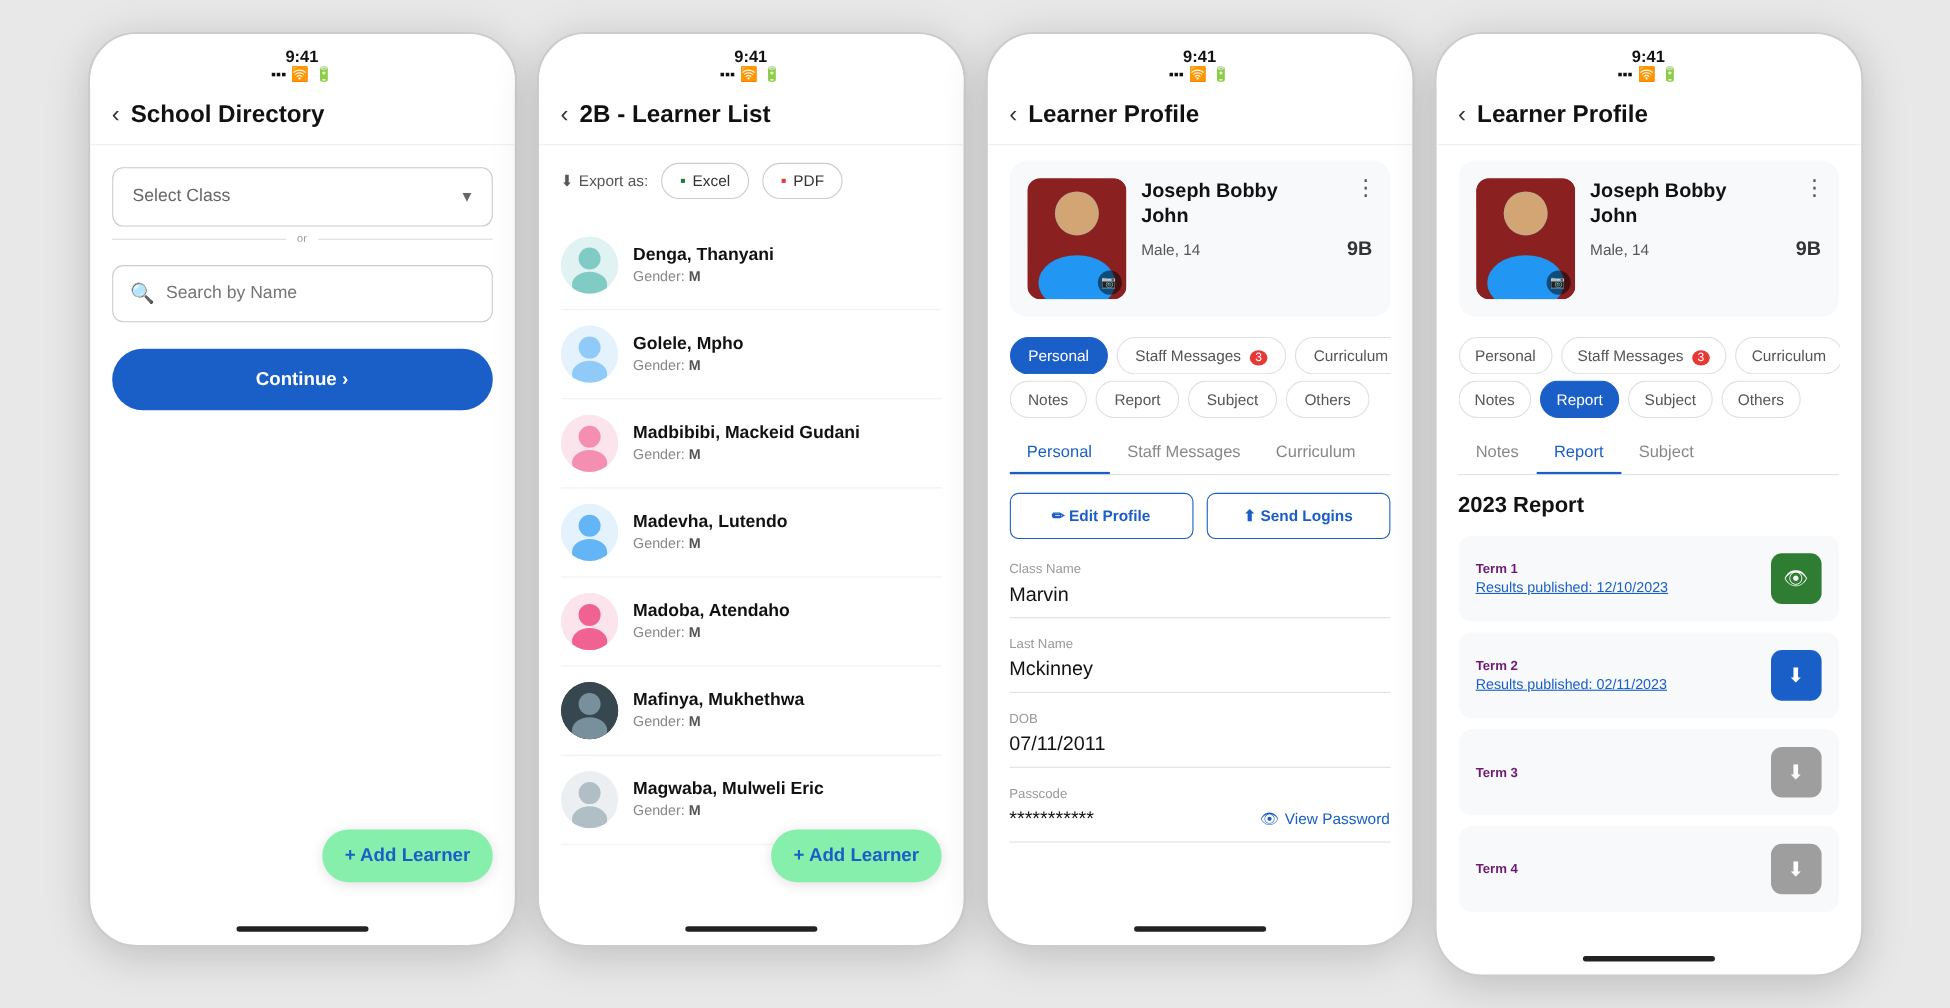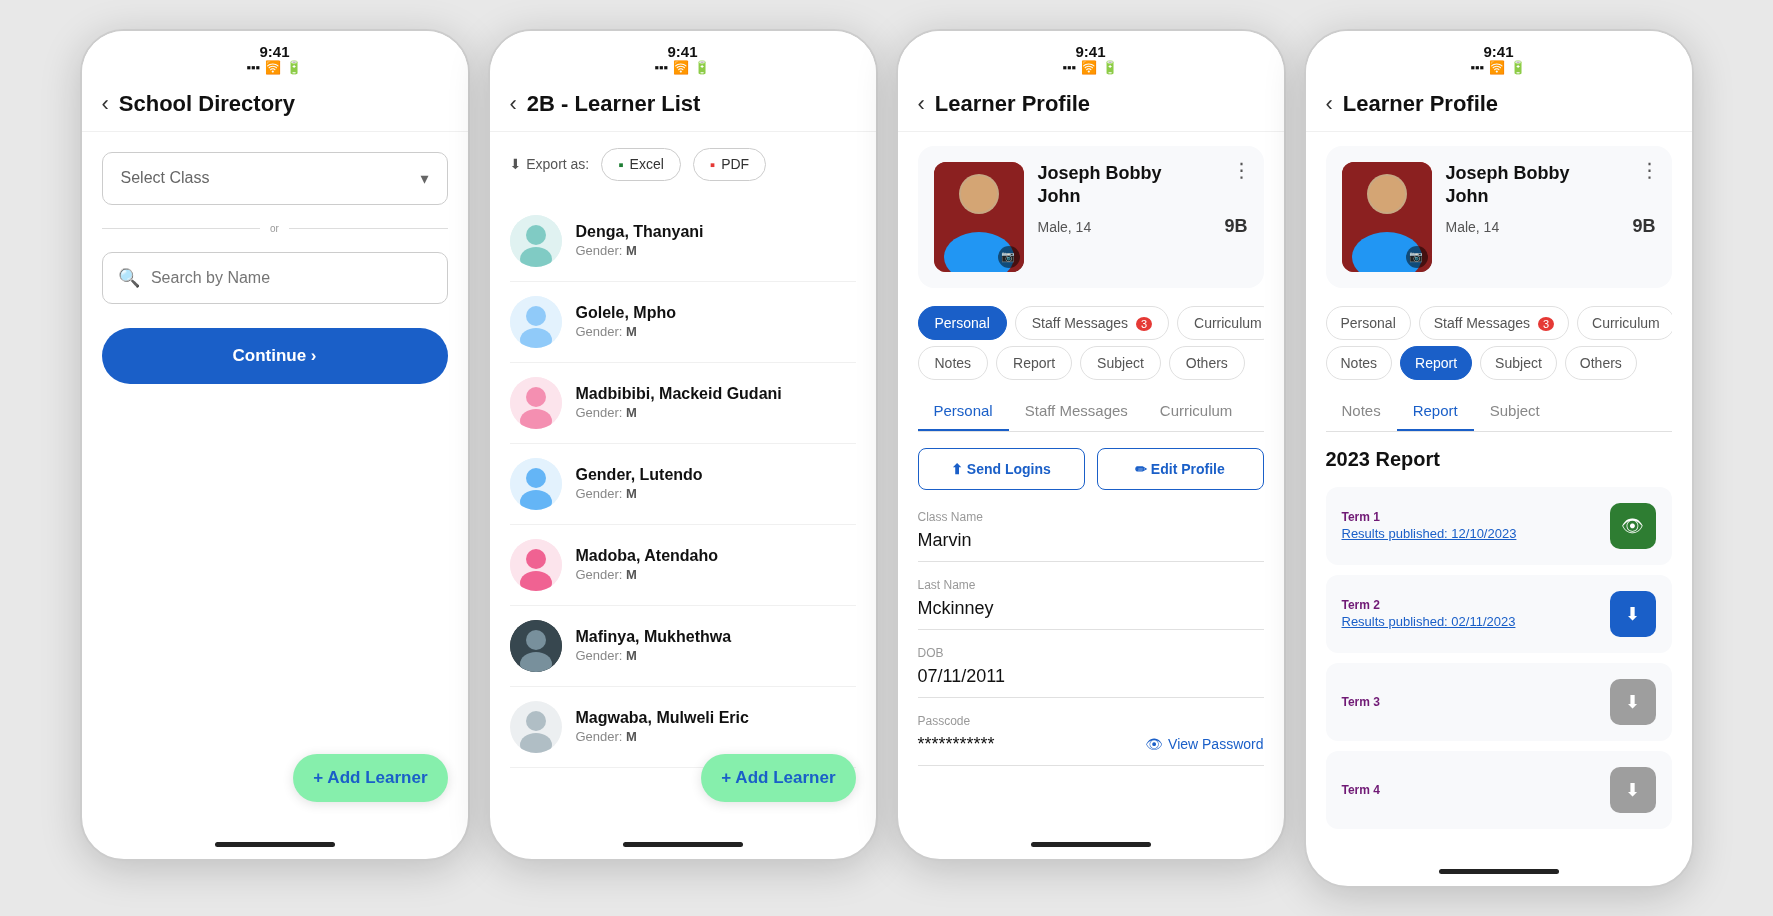--- a/index.html
+++ b/index.html
@@ -75,21 +75,21 @@
 
     
     .select-class-dropdown {
       border: 1px solid #ccc;
       border-radius: 10px;
       padding: 16px 18px;
       display: flex;
       justify-content: space-between;
       align-items: center;
       cursor: pointer;
-      margin-bottom: 18px;
+      margin-bottom: 6px;
     }
     .select-class-dropdown span {
       color: #666;
       font-size: 16px;
     }
     .divider-or {
       display: flex;
       align-items: center;
       gap: 10px;
       margin-bottom: 18px;
@@ -570,21 +570,21 @@
       </div>
       <div class="learner-item">
         <div class="avatar-circle avatar-blue">
           <svg class="svg-avatar" viewBox="0 0 52 52">
               <circle cx="26" cy="26" r="26" fill="#e3f2fd"></circle>
               <circle cx="26" cy="20" r="10" fill="#64b5f6"></circle>
               <ellipse cx="26" cy="44" rx="16" ry="12" fill="#64b5f6"></ellipse>
             </svg>
         </div>
         <div>
-          <div class="learner-name">Gender, Lutendo</div>
+          <div class="learner-name">Madevha, Lutendo</div>
           <div class="learner-gender">Gender: <strong>M</strong></div>
         </div>
       </div>
       <div class="learner-item">
         <div class="avatar-circle avatar-pink">
           <svg class="svg-avatar" viewBox="0 0 52 52">
               <circle cx="26" cy="26" r="26" fill="#fce4ec"></circle>
               <circle cx="26" cy="20" r="10" fill="#f06292"></circle>
               <ellipse cx="26" cy="44" rx="16" ry="12" fill="#f06292"></ellipse>
             </svg>
@@ -678,22 +678,22 @@
         <div class="tab-pill">Others</div>
       </div>
 
       <div class="tabs-underline" style="margin-top:12px;">
         <div class="tab-ul active">Personal</div>
         <div class="tab-ul">Staff Messages</div>
         <div class="tab-ul">Curriculum</div>
       </div>
 
       <div class="action-btns">
+        <button class="action-btn">✏ Edit Profile</button>
         <button class="action-btn">⬆ Send Logins</button>
-        <button class="action-btn">✏ Edit Profile</button>
       </div>
 
       <div class="form-field">
         <div class="form-label">Class Name</div>
         <div class="form-value">Marvin</div>
       </div>
       <div class="form-field">
         <div class="form-label">Last Name</div>
         <div class="form-value">Mckinney</div>
       </div>

